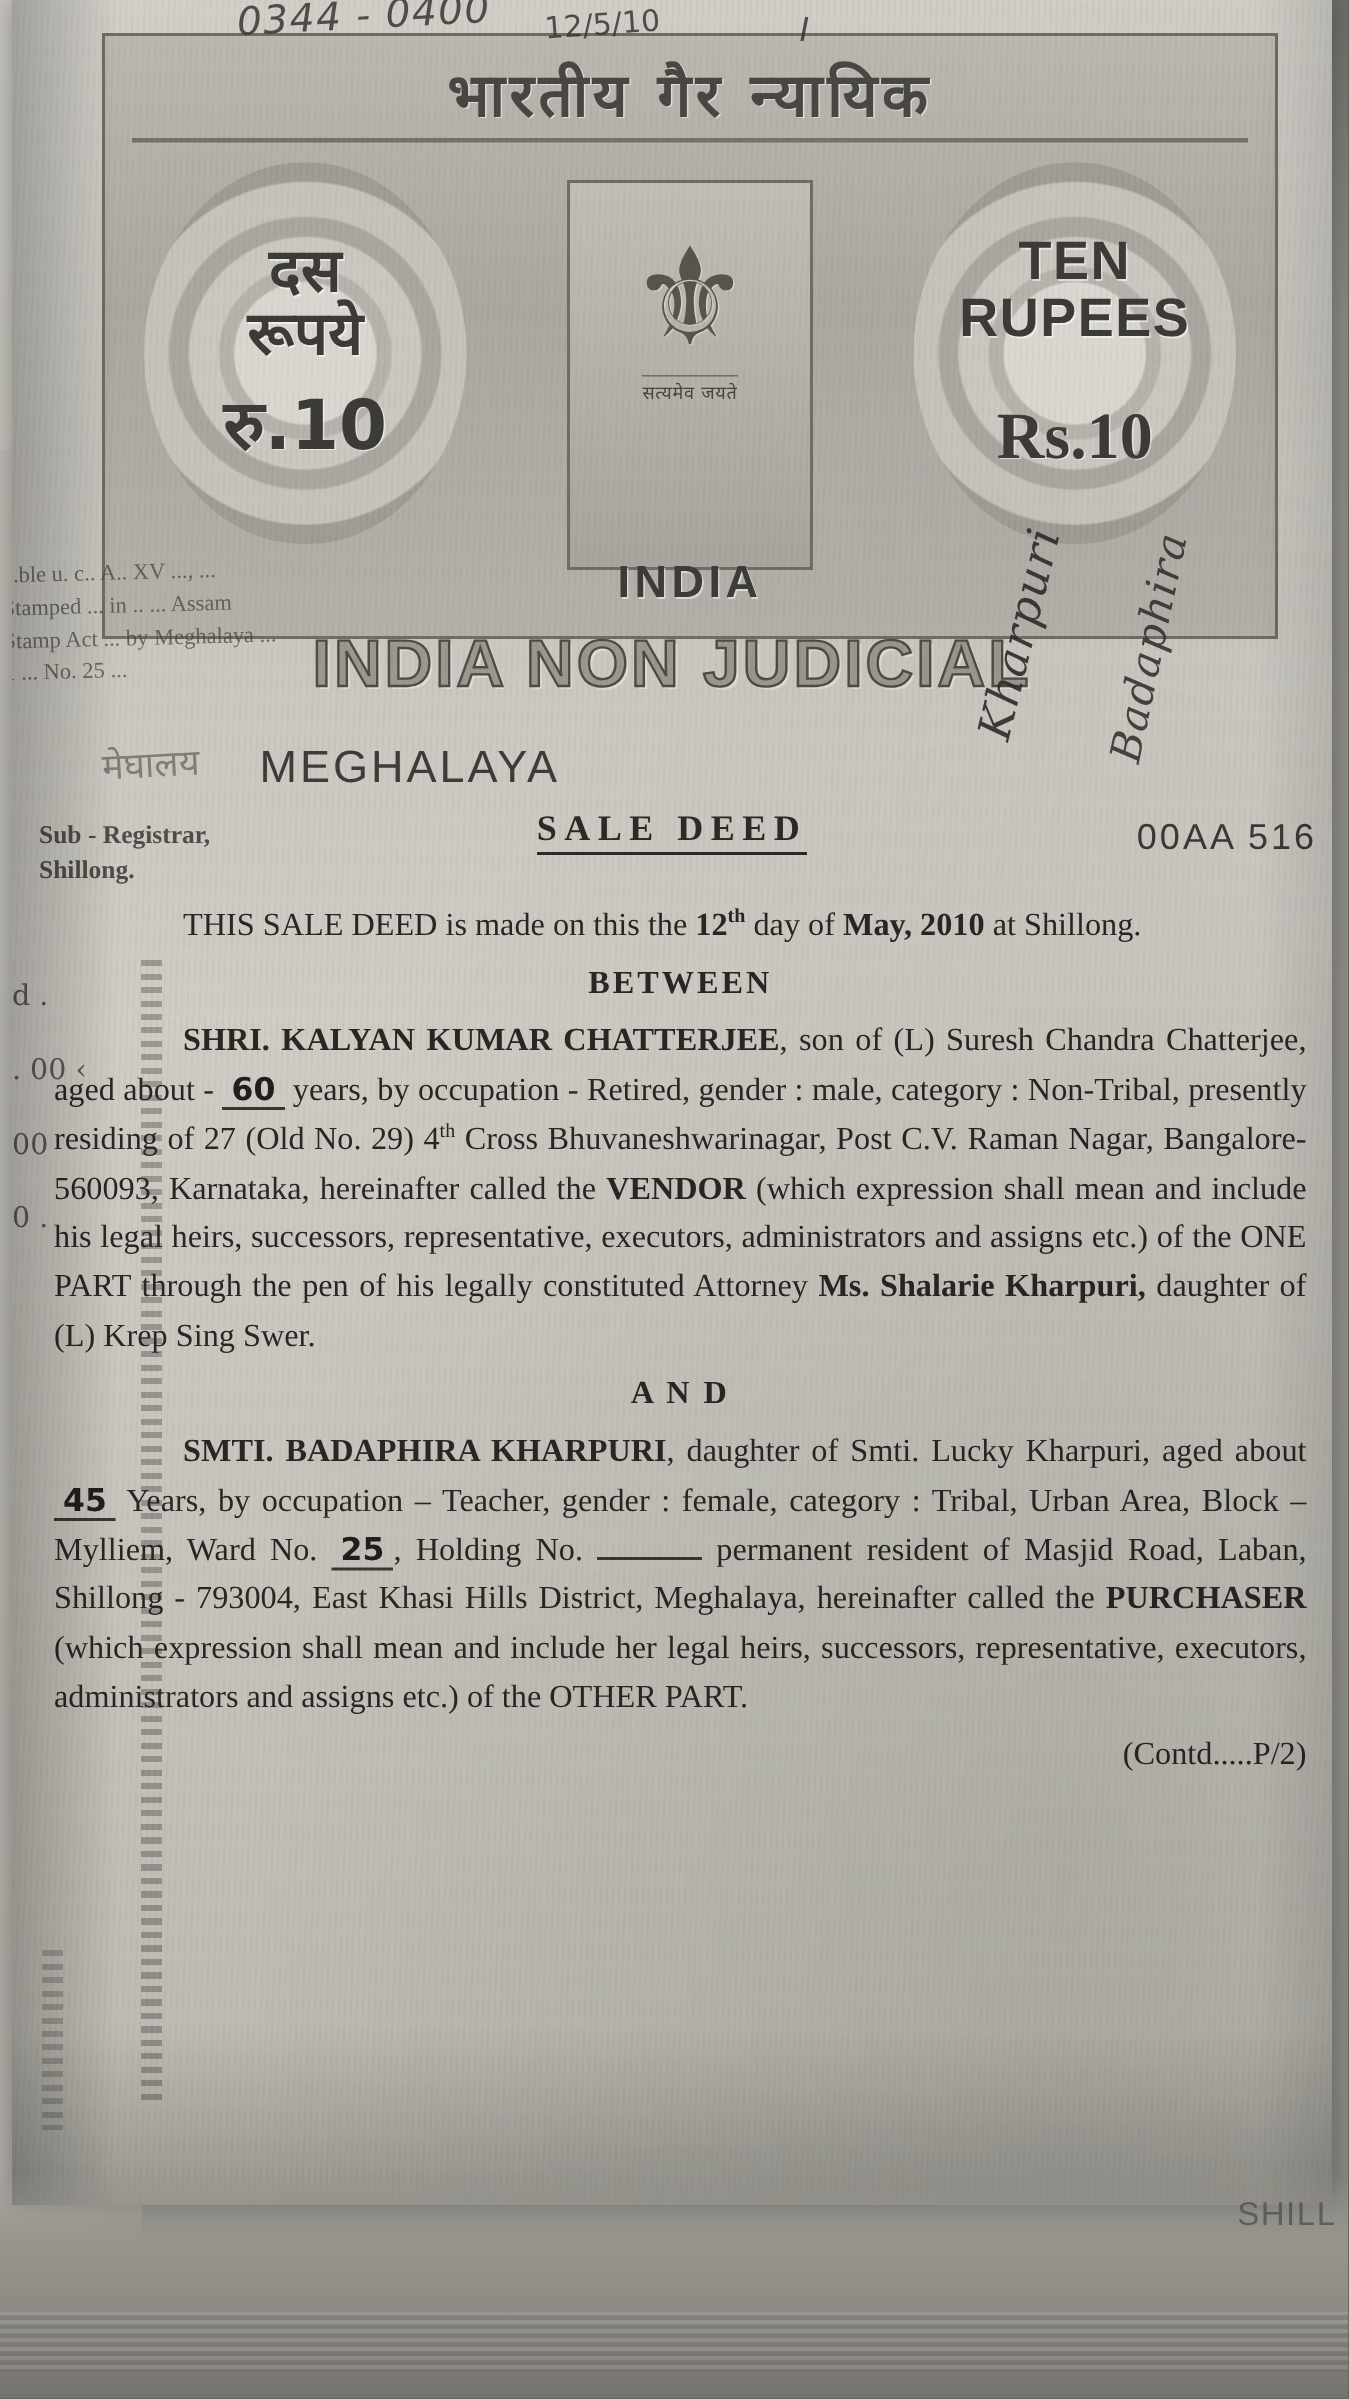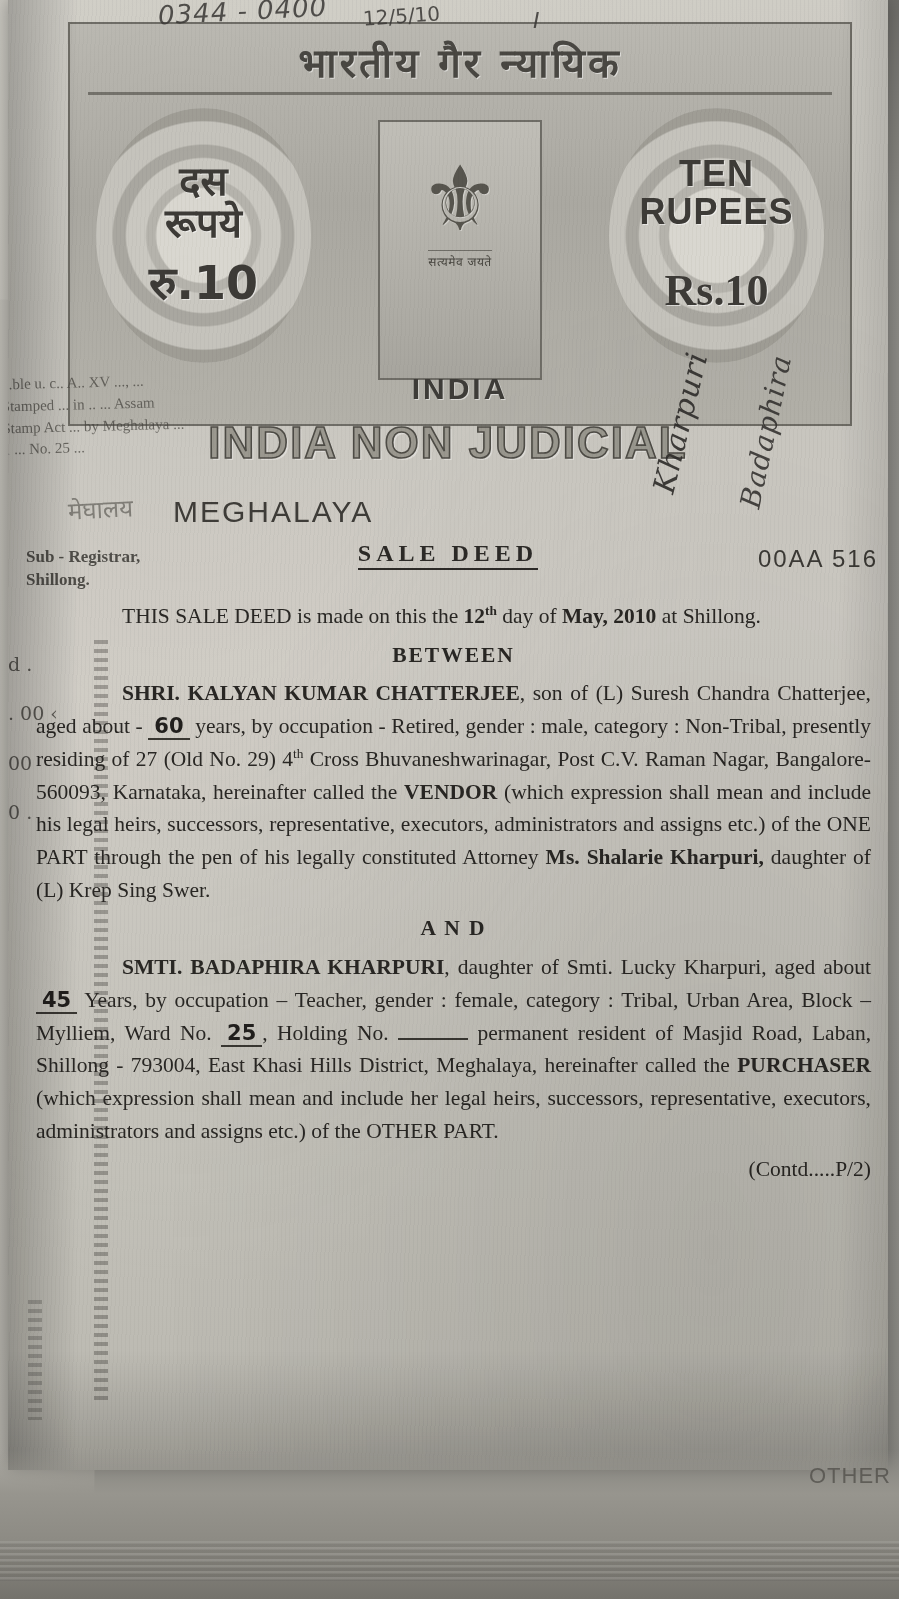--- a/index.html
+++ b/index.html
@@ -393,14 +393,14 @@
         <span>(which expression shall mean and include her legal heirs, successors, representative, executors, administrators and assigns etc.) of the OTHER PART.</span>
       </p>
 
       <p class="contd">(Contd.....P/2)</p>
     </div>
 
     <div class="vignette"></div>
   </div>
 
   <div class="bottom-stack"></div>
-  <div class="corner-mark">OTHER</div>
+  <div class="corner-mark">SHILL</div>
 </div>
 
 </body></html>

